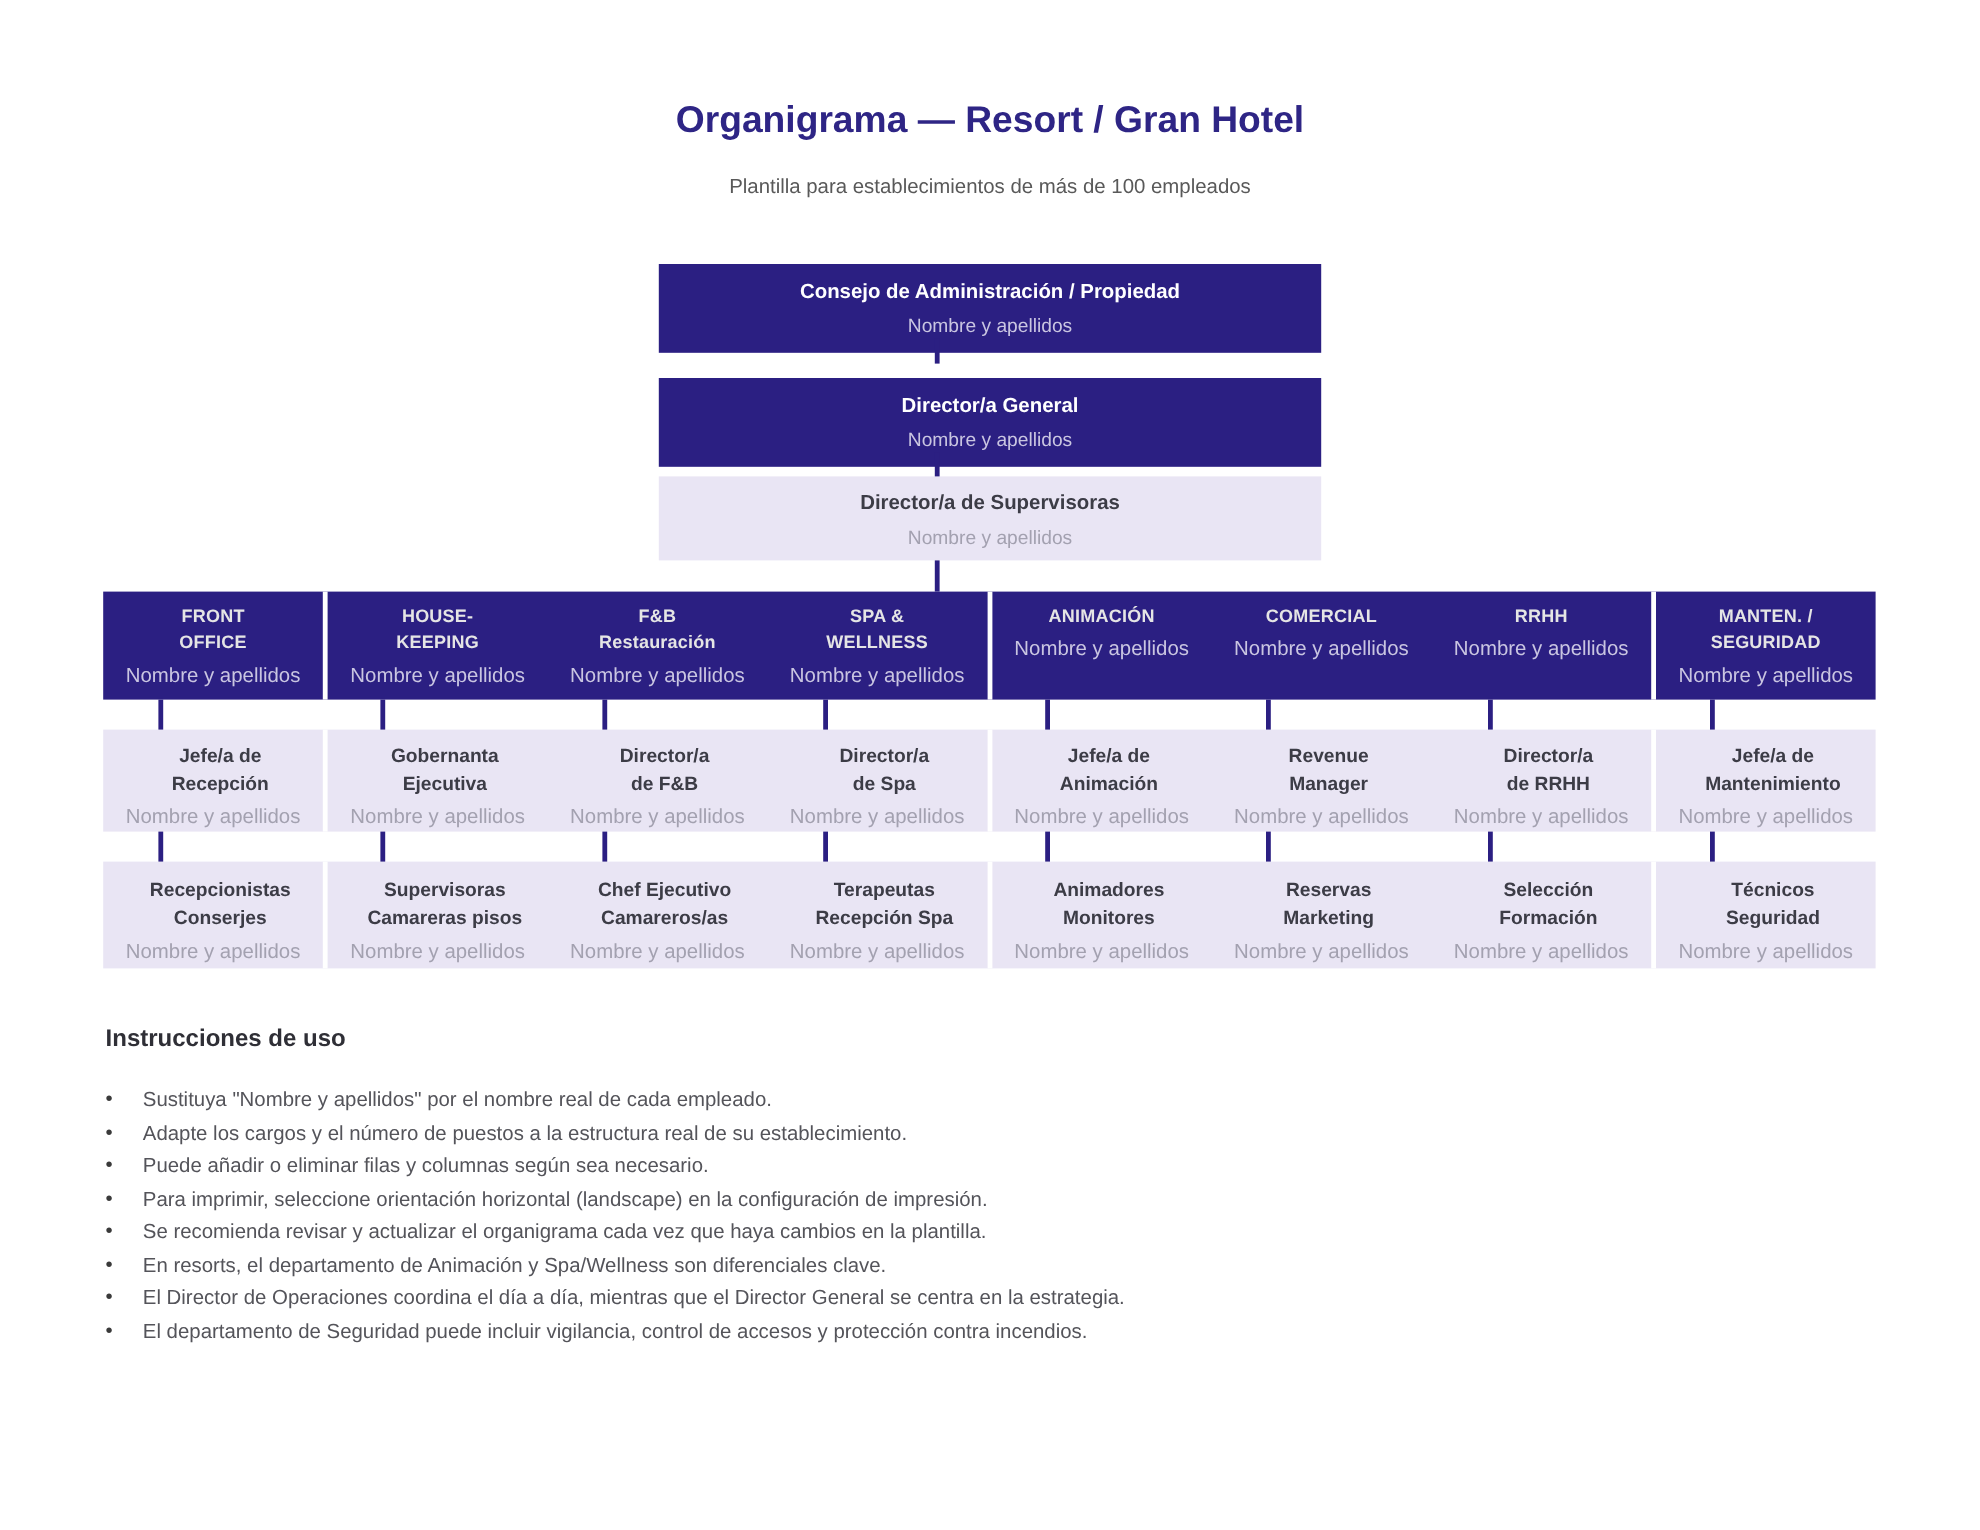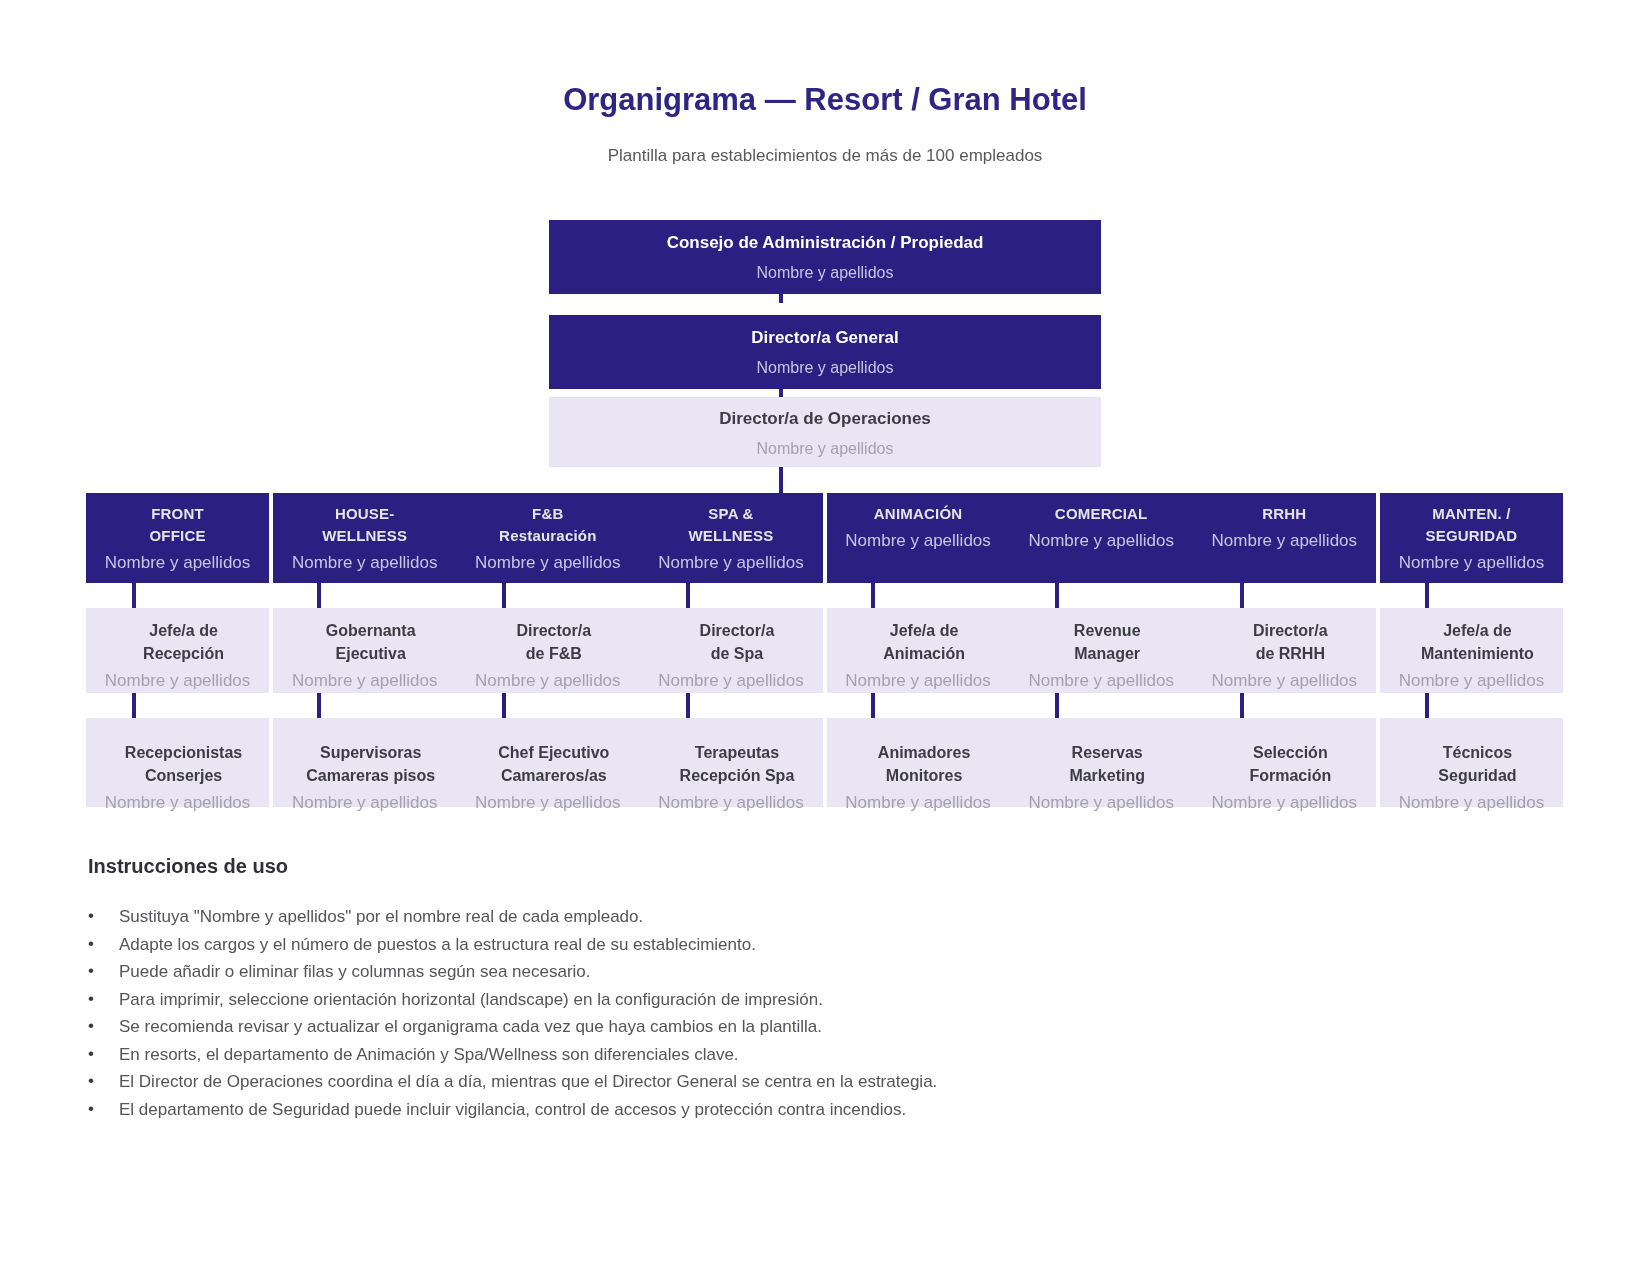--- a/index.html
+++ b/index.html
@@ -47,21 +47,21 @@
   .org-row .cell.sep{border-right:4px solid #fff;}
   .cell .role{white-space:pre-line;}
   .row-dark{background:var(--indigo);}
   .row-dark .cell{padding-top:10px;}
   .row-dark .role{font-size:15px;font-weight:700;line-height:22px;color:#e5e5e5;letter-spacing:.2px;}
   .row-dark .pname{font-size:17px;color:var(--name-on-dark);margin-top:6px;}
   .row-light{background:var(--lavender);}
   .row-light .cell{padding-top:11px;}
   .row-light .role{font-size:16px;font-weight:700;line-height:23px;color:var(--title-on-light);margin-left:12px;}
   .row-light .pname{font-size:17px;color:var(--name-on-light);margin-top:6px;}
-  #row-equipos .cell{padding-top:23px;}
+  #row-equipos .cell{padding-top:13px;}
 
   .vline{position:absolute;width:4px;background:var(--indigo);}
 
   
   .instr-heading{
     position:absolute;left:88px;top:855px;
     font-size:20px;font-weight:700;color:#2F2F36;
   }
   .instr-list{
     position:absolute;left:86px;top:908px;width:1200px;list-style:none;
@@ -79,32 +79,32 @@
 <body>
 
 <div class="canvas">
 
   <div class="page-title">Organigrama — Resort / Gran Hotel</div>
   <div class="page-subtitle">Plantilla para establecimientos de más de 100 empleados</div>
 
   <div id="top-boxes">
       <div class="top-box dark" style="top: 208px; height: 74px; padding-top: 13px;"><div class="role">Consejo de Administración / Propiedad</div><div class="pname">Nombre y apellidos</div></div>
       <div class="top-box dark" style="top: 303px; height: 74px; padding-top: 13px;"><div class="role">Director/a General</div><div class="pname">Nombre y apellidos</div></div>
-      <div class="top-box light" style="top: 397px; height: 70px; padding-top: 12px;"><div class="role">Director/a de Operaciones</div><div class="pname">Nombre y apellidos</div></div>
+      <div class="top-box light" style="top: 397px; height: 70px; padding-top: 12px;"><div class="role">Director/a de Supervisoras</div><div class="pname">Nombre y apellidos</div></div>
     </div>
 
   <div class="org-row row-dark" id="row-departamentos" style="top:493px;height:90px;">
       <div class="cell sep">
         <div class="role">FRONT
 OFFICE</div>
         <div class="pname">Nombre y apellidos</div>
       </div>
       <div class="cell">
         <div class="role">HOUSE-
-WELLNESS</div>
+KEEPING</div>
         <div class="pname">Nombre y apellidos</div>
       </div>
       <div class="cell">
         <div class="role">F&amp;B
 Restauración</div>
         <div class="pname">Nombre y apellidos</div>
       </div>
       <div class="cell sep">
         <div class="role">SPA &amp;
 WELLNESS</div>

